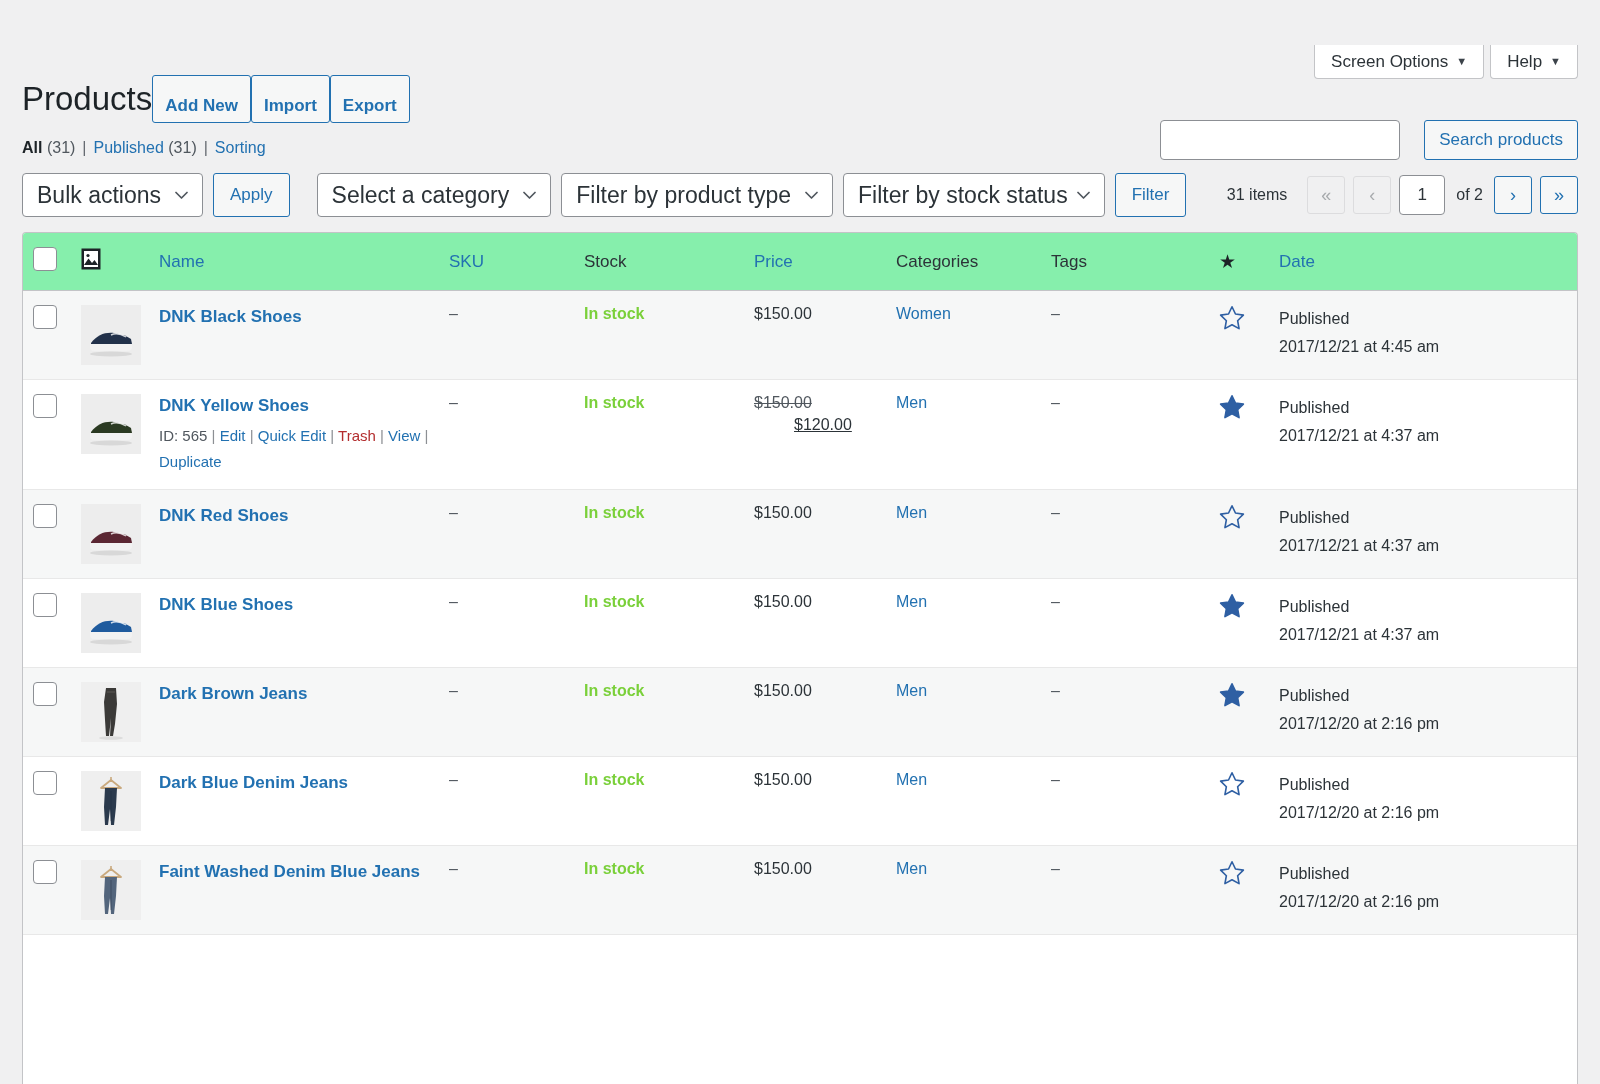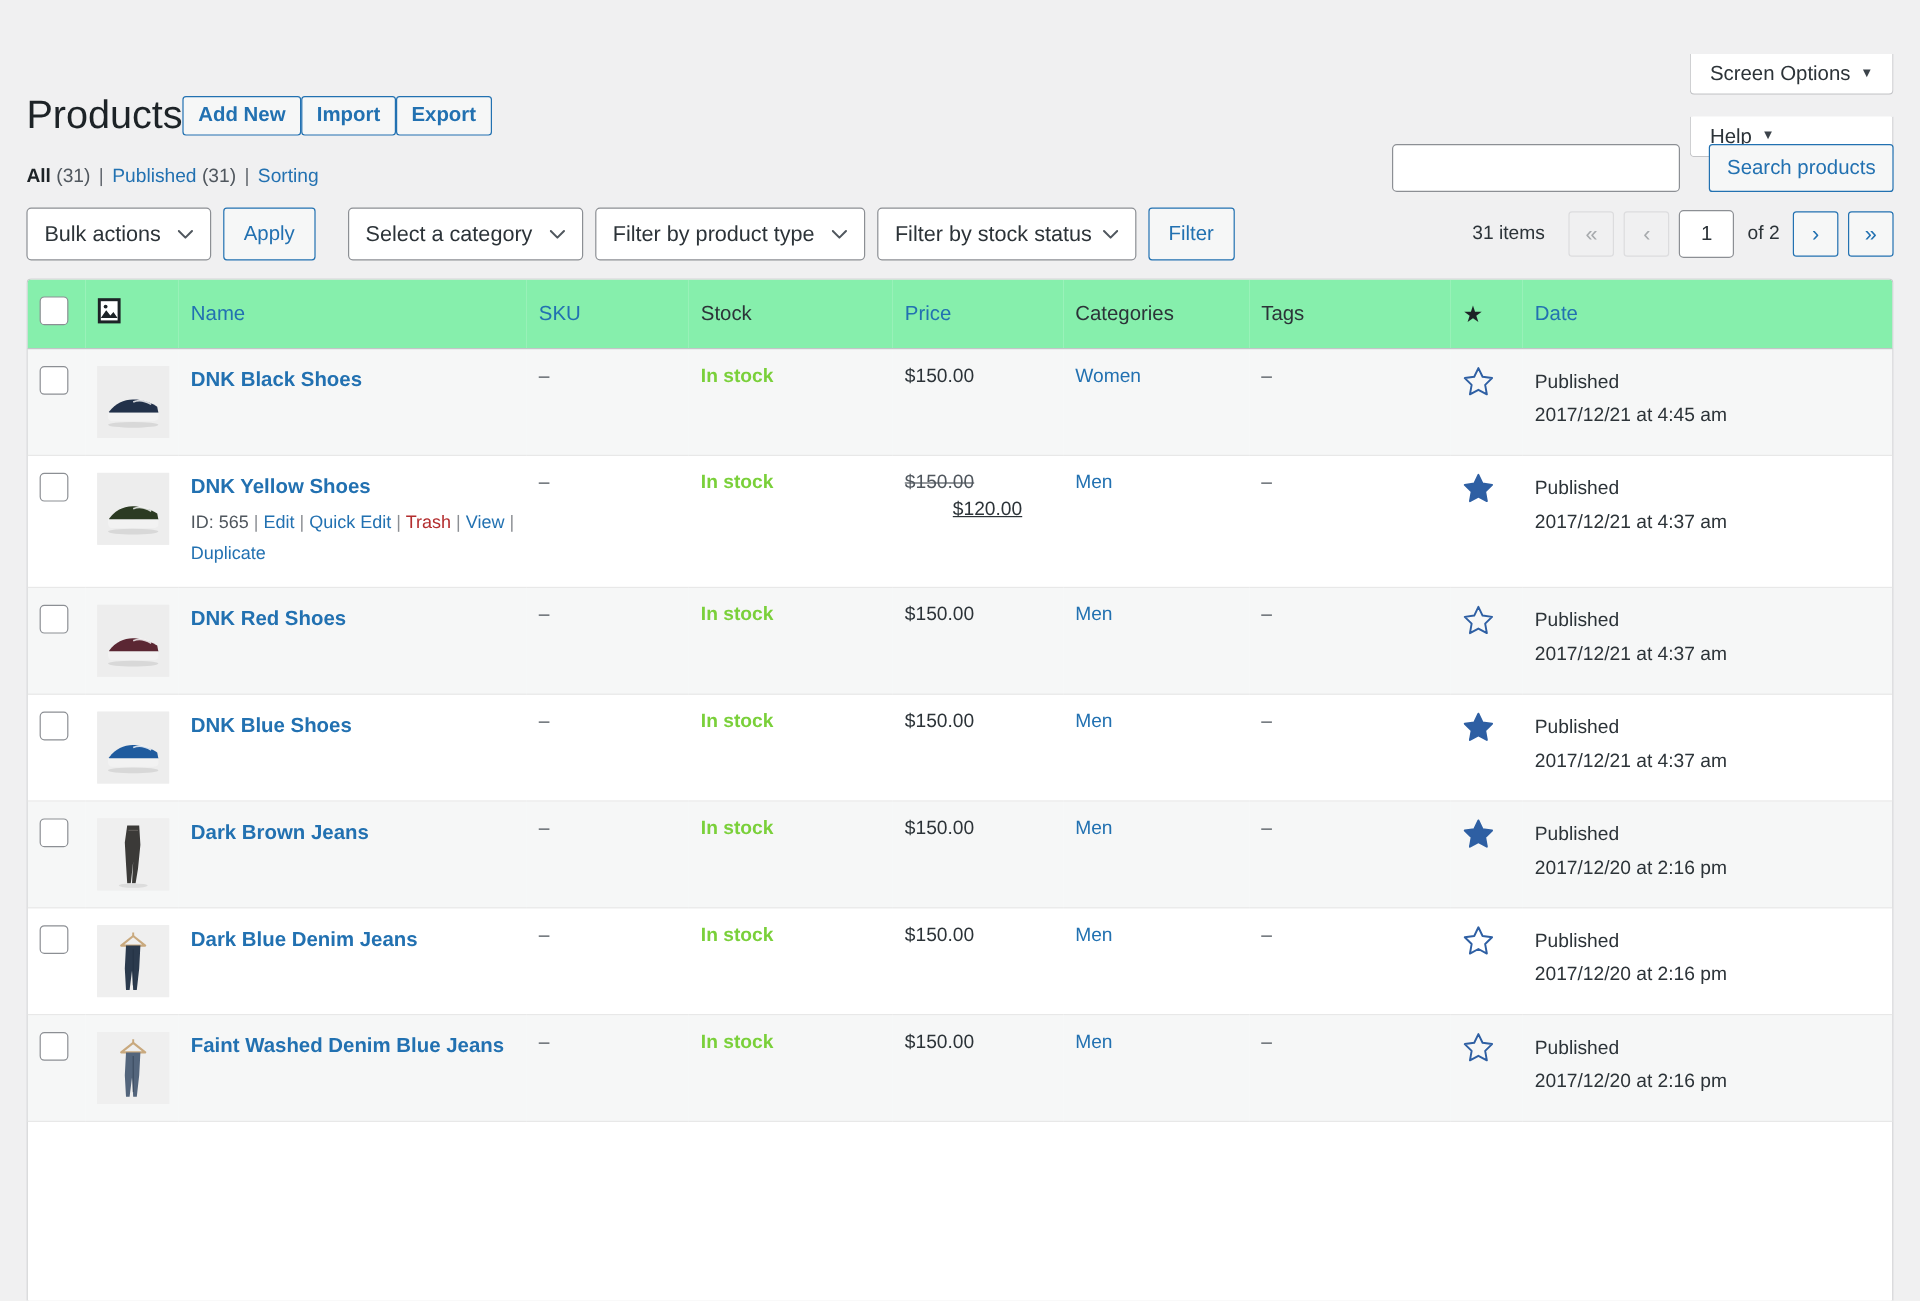--- a/index.html
+++ b/index.html
@@ -9,21 +9,21 @@
     background: #f0f0f1;
     font-family: "Liberation Sans", sans-serif;
     color: #3c434a;
     overflow: hidden;
   }
   .wrap { position: relative; width: 1600px; height: 1084px; padding: 0 22px; }
 
   
   .topbar {
     position: absolute; top: 45px; right: 22px;
-    display: flex; gap: 18px; flex-direction: column;
+    display: flex; gap: 6px;
   }
   .tab-btn {
     background: #fff;
     border: 1px solid #c3c4c7;
     border-top: none;
     border-radius: 0 0 4px 4px;
     height: 34px;
     padding: 0 16px;
     font-size: 17px;
     color: #2c3338;
@@ -39,21 +39,21 @@
     display: flex; align-items: center; 
   }
   .page-title { font-size: 33px; font-weight: 400; color: #1d2327; line-height: 1.3; margin:0; }
   .page-btn {
     border: 1px solid #2271b1;
     background: #f6f7f7;
     color: #2271b1;
     border-radius: 3px;
     font-size: 17px;
     font-weight: bold;
-    padding: 5px 12px 6px;
+    padding: 20px 12px 6px;
     cursor: pointer;
     line-height: 1.2;
   }
 
   
   .subsub {
     position: absolute; top: 139px; left: 22px;
     font-size: 16px; color: #50575e;
     display: flex; align-items: baseline; gap: 0;
   }
@@ -92,21 +92,21 @@
   .tablenav {
     position: absolute; top: 173px; left: 22px; right: 22px;
     height: 44px;
     display: flex; align-items: center;
   }
   .select {
     height: 44px;
     border: 1px solid #8c8f94;
     border-radius: 4px;
     background: #fff;
-    font-size: 18px;
+    font-size: 23px;
     color: #2c3338;
     padding: 0 14px;
     display: flex; align-items: center; gap: 14px;
     cursor: pointer;
     white-space: nowrap;
     justify-content: flex-end;
   }
   .select .chev {
     font-size: 13px; color: #50575e; font-weight: 600;
   }

